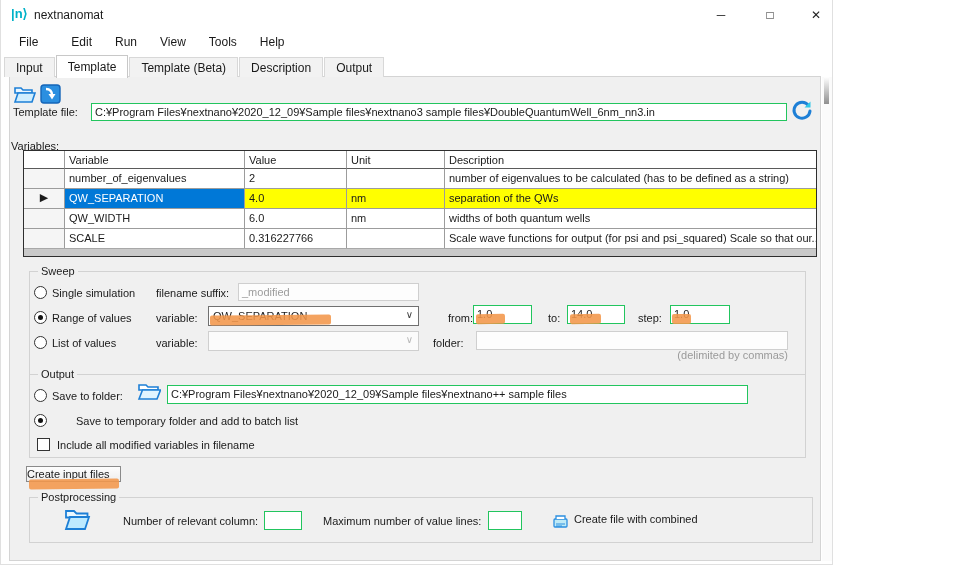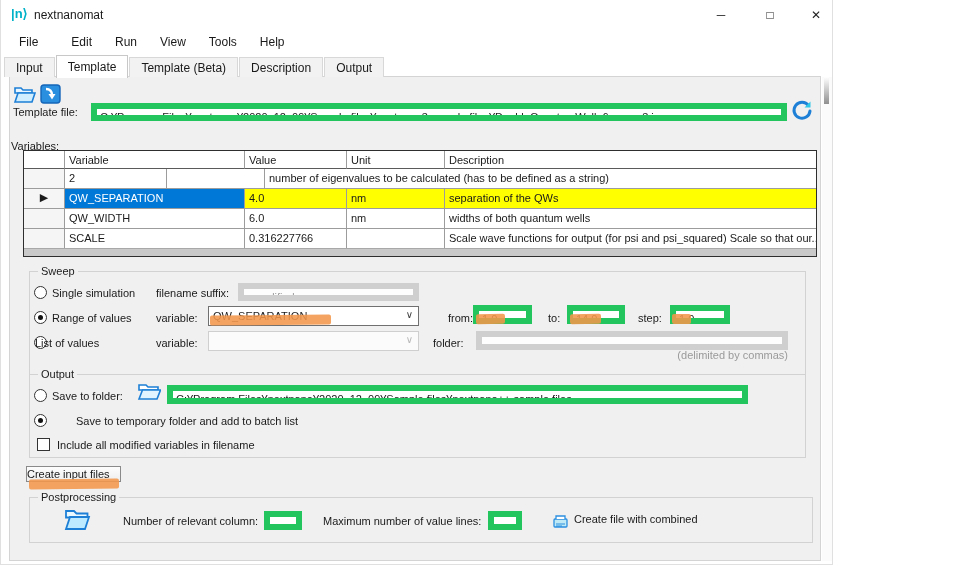--- a/index.html
+++ b/index.html
@@ -28,21 +28,21 @@
 
   
   .tabpage { position:absolute; left:8px; top:76px; width:812px; height:485px; background:#f0f0f0; border:1px solid #d4d4d4; }
 
   
   .vscroll-track { position:absolute; left:821px; top:77px; width:10px; height:484px; background:#fbfbfb; }
   .vscroll-thumb { position:absolute; left:2px; top:0px; width:5px; height:27px;
                    background:linear-gradient(#ffffff,#8f8f8f); }
 
   .label { position:absolute; font-size:11px; color:#1a1a1a; white-space:nowrap; }
-  .textbox { position:absolute; background:#fff; border:6px solid #22c55e; font-size:11px; color:#1a1a1a;
+  .textbox { position:absolute; background:#fff; border:1px solid #22c55e; font-size:11px; color:#1a1a1a;
              padding:2px 3px 0 3px; white-space:nowrap; overflow:hidden; }
   .textbox.disabled { border-color:#cfcfcf; background:#fdfdfd; color:#9c9c9c; }
   .combo { position:absolute; background:#fff; border:1px solid #707070; font-size:11px; color:#1a1a1a;
            padding:3px 16px 0 4px; white-space:nowrap; overflow:hidden; }
   .combo .chev { position:absolute; right:5px; top:2px; font-size:10px; color:#404040; }
   .combo.disabled { border-color:#cfcfcf; background:#fbfbfb; color:#a8a8a8; }
   .combo.disabled .chev { color:#b8b8b8; }
 
   .radio { position:absolute; width:13px; height:13px; border:1px solid #333; border-radius:50%; background:#fff; }
   .radio.checked::after { content:""; position:absolute; left:3px; top:3px; width:5px; height:5px; border-radius:50%; background:#111; }
@@ -143,20 +143,21 @@
     <div class="vartable">
       <div class="vrow header">
         <div class="vcell rowhdr"></div>
         <div class="vcell c-var">Variable</div>
         <div class="vcell c-val">Value</div>
         <div class="vcell c-unit">Unit</div>
         <div class="vcell c-desc">Description</div>
       </div>
       <div class="vrow">
         <div class="vcell rowhdr"></div>
+        <div class="vcell c-var">number_of_eigenvalues</div>
         <div class="vcell c-val">2</div>
         <div class="vcell c-unit"></div>
         <div class="vcell c-desc">number of eigenvalues to be calculated (has to be defined as a string)</div>
       </div>
       <div class="vrow selected">
         <div class="vcell rowhdr"><span>▶</span></div>
         <div class="vcell c-var">QW_SEPARATION</div>
         <div class="vcell c-val">4.0</div>
         <div class="vcell c-unit">nm</div>
         <div class="vcell c-desc">separation of the QWs</div>
@@ -194,21 +195,21 @@
       <span class="chev">∨</span>
     </div>
     <span class="label" style="left:447px;top:312px;">from:</span>
     <div class="textbox" style="left:472px;top:305px;width:59px;height:19px;">1.0</div>
     <span class="label" style="left:547px;top:312px;">to:</span>
     <div class="textbox" style="left:566px;top:305px;width:58px;height:19px;">14.0</div>
     <span class="label" style="left:637px;top:312px;">step:</span>
     <div class="textbox" style="left:669px;top:305px;width:60px;height:19px;">1.0</div>
 
     <span class="radio" style="left:33px;top:336px;"></span>
-    <span class="label" style="left:34px;top:337px;">List of values</span>
+    <span class="label" style="left:51px;top:337px;">List of values</span>
     <span class="label" style="left:155px;top:337px;">variable:</span>
     <div class="combo disabled" style="left:207px;top:331px;width:211px;height:20px;">
       <span class="chev">∨</span>
     </div>
     <span class="label" style="left:432px;top:337px;">folder:</span>
     <div class="textbox disabled" style="left:475px;top:331px;width:312px;height:19px;"></div>
     <span class="label hint" style="left:620px;top:349px;width:167px;text-align:right;">(delimited by commas)</span>
 
     <div class="groupbox" style="left:28px;top:374px;width:777px;height:84px;">
       <span class="groupbox-label">Output</span>

